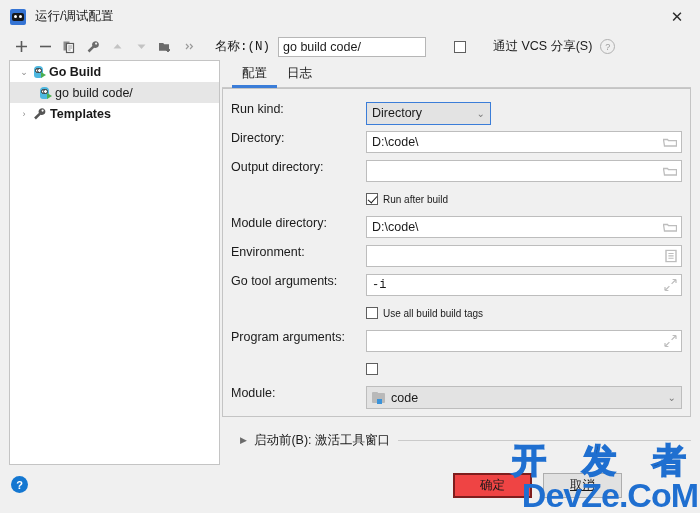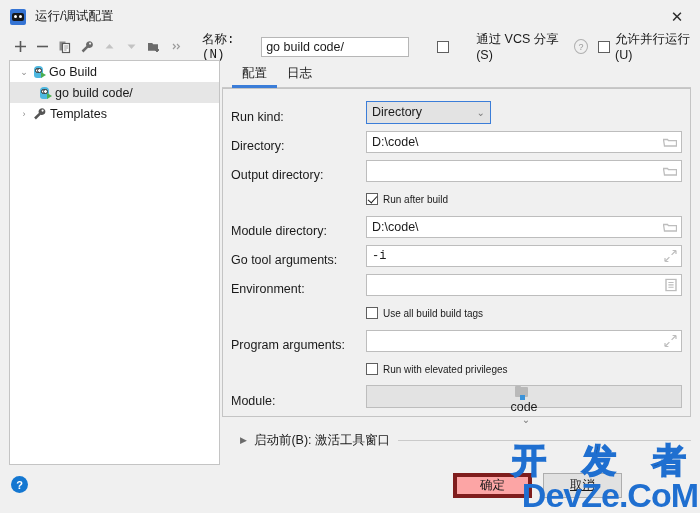--- a/index.html
+++ b/index.html
@@ -92,56 +92,56 @@
     background:#fff;border-radius:50%;border:0.5px solid #2e2e2e;
   }
   .gopher .body:before{left:1px;}
   .gopher .body:after{right:1px;}
   .gopher .play{
     position:absolute;right:0px;bottom:1px;width:0;height:0;
     border-left:5px solid #4caf50;border-top:3.5px solid transparent;
     border-bottom:3.5px solid transparent;
   }
   .wrench{width:15px;height:14px;margin-right:3px;flex:0 0 15px;color:#5a5a5a;}
-  .tree-label{font-weight:normal;color:#1a1a1a;}
+  .tree-label{font-weight:bold;color:#1a1a1a;}
   .tree-label.plain{font-weight:normal;}
   .right-pane{flex:1;margin-left:2px;position:relative;}
   
   .tabs{display:flex;height:27px;align-items:flex-end;padding-left:10px;}
   .tab{
     font-size:12.5px;padding:0 10px 5px 10px;color:#1a1a1a;position:relative;
   }
   .tab.active:after{
     content:"";position:absolute;left:0;right:0;bottom:-1px;height:3px;
     background:#3b7dd8;
   }
   .tabstrip{height:1px;background:#c9c9c9;margin-left:0px;}
   
   .form-box{
     border:1px solid #c4c4c4;background:#f0f0f0;height:329px;box-sizing:border-box;
     padding:13px 8px 0 8px;position:relative;
   }
-  .frow{display:flex;align-items:flex-end;height:22px;margin-bottom:7px;}
+  .frow{display:flex;align-items:flex-start;height:22px;margin-bottom:7px;}
   .flabel{width:135px;font-size:12.5px;color:#1a1a1a;flex:0 0 135px;}
   .fctl{flex:1;position:relative;}
   .txt{
     height:22px;border:1px solid #bdbdbd;background:#fff;box-sizing:border-box;
     font-size:12.5px;line-height:20px;padding:0 26px 0 5px;color:#1a1a1a;
     font-family:"Liberation Sans",sans-serif;
   }
   .txt.mono{font-family:"Liberation Mono","DejaVu Sans Mono",monospace;font-size:12px;}
   .combo{
     height:23px;border:1px solid #3b7dd8;background:#e3e3e3;box-sizing:border-box;
     font-size:12.5px;line-height:21px;padding:0 5px;color:#1a1a1a;width:125px;
     display:flex;align-items:center;
   }
   .combo .cval{flex:1;}
   .combo-wide{
     height:23px;border:1px solid #bdbdbd;background:#e3e3e3;box-sizing:border-box;
-    font-size:12.5px;padding:0 5px;color:#1a1a1a;display:flex;align-items:center;flex-direction:column;
+    font-size:12.5px;padding:0 5px;color:#1a1a1a;display:flex;align-items:center;
   }
   .chev{color:#7b7b7b;font-size:10px;margin-left:4px;font-family:"DejaVu Sans",sans-serif;}
   .fld-icon{
     position:absolute;right:5px;top:50%;transform:translateY(-50%);
     color:#b5b5b5;display:flex;align-items:center;
   }
   .cb-row{display:flex;align-items:center;height:20px;margin-bottom:7px;padding-left:135px;}
   .cb-row .cb-label{font-size:10px;}
   .mod-icon{
     width:14px;height:12px;margin-right:5px;position:relative;flex:0 0 14px;
@@ -167,21 +167,21 @@
     position:absolute;left:11px;top:9px;width:17px;height:17px;border-radius:50%;
     background:#1477d1;color:#fff;font-size:11px;font-weight:bold;
     display:flex;align-items:center;justify-content:center;
     font-family:"Liberation Sans",sans-serif;
   }
   .btn{
     position:absolute;top:6px;height:25px;width:79px;box-sizing:border-box;
     display:flex;align-items:center;justify-content:center;font-size:12.5px;
     background:#e1e1e1;border:1px solid #adadad;color:#1a1a1a;
   }
-  .btn.primary{left:453px;border:4px solid #7f1d1d;background:#fca5a5;}
+  .btn.primary{left:453px;border:2px solid #7f1d1d;background:#ef4444;}
   .btn.secondary{left:543px;text-decoration:underline;}
   
   .wm{position:absolute;right:2px;bottom:0px;pointer-events:none;}
   .wm-top{
     font-size:34px;font-weight:bold;color:#121212;letter-spacing:12px;
     line-height:34px;text-align:right;
     -webkit-text-stroke:1.6px #1f6fd0;
     font-family:"DejaVu Sans",sans-serif;
   }
   .wm-bot{
@@ -249,24 +249,20 @@
   </div>
 
   <div class="name-label">名称:(N)</div>
   <input class="name-input" value="go build code/" style="">
 
   <div class="cb-wrap" style="margin-left:28px;gap:22px;">
     <span class="cbx"></span>
     <span>通过 VCS 分享(S)</span>
   </div>
   <div class="help-circle">?</div>
-  <div class="cb-wrap">
-    <span class="cbx"></span>
-    <span>允许并行运行(U)</span>
-  </div>
 </div>
 
 <div class="content">
 
   <div class="left-pane">
 
     <div class="tree-row" style="padding-left:6px;">
       <span class="arrow">⌄</span>
       <span class="gopher">
           <span class="body"></span>
@@ -350,66 +346,65 @@
           <div class="txt">D:\code\</div>
           <span class="fld-icon">
             <svg width="14" height="11" viewBox="0 0 14 11">
                 <path d="M0.5 3h4l1 1.2h8v5.3h-12z" fill="none" stroke="#bdbdbd" stroke-width="1.3"></path>
               </svg>
           </span>
         </div>
       </div>
 
       <div class="frow">
+        <div class="flabel">Environment:</div>
+        <div class="fctl">
+          <div class="txt"></div>
+          <span class="fld-icon">
+            <svg width="12" height="13" viewBox="0 0 12 13">
+              <rect x="1" y="0.8" width="10" height="11.4" fill="none" stroke="#bdbdbd" stroke-width="1.4"></rect>
+              <path d="M3.4 4h5.2M3.4 6.4h5.2M3.4 8.8h5.2" stroke="#bdbdbd" stroke-width="1.1"></path>
+            </svg>
+          </span>
+        </div>
+      </div>
+
+      <div class="frow">
         <div class="flabel">Go tool arguments:</div>
         <div class="fctl">
           <div class="txt mono">-i</div>
           <span class="fld-icon">
             <svg width="13" height="13" viewBox="0 0 13 13">
               <path d="M12 1L7.6 5.4M12 1v3.4M12 1H8.6" stroke="#bdbdbd" stroke-width="1.2" fill="none"></path>
               <path d="M1 12l4.4-4.4M1 12V8.6M1 12h3.4" stroke="#bdbdbd" stroke-width="1.2" fill="none"></path>
             </svg>
           </span>
         </div>
       </div>
 
-      <div class="frow">
-        <div class="flabel">Environment:</div>
-        <div class="fctl">
-          <div class="txt"></div>
-          <span class="fld-icon">
-            <svg width="12" height="13" viewBox="0 0 12 13">
-              <rect x="1" y="0.8" width="10" height="11.4" fill="none" stroke="#bdbdbd" stroke-width="1.4"></rect>
-              <path d="M3.4 4h5.2M3.4 6.4h5.2M3.4 8.8h5.2" stroke="#bdbdbd" stroke-width="1.1"></path>
-            </svg>
-          </span>
-        </div>
-      </div>
-
       <div class="cb-row">
         <span class="cbx"></span>
         <span class="cb-label">Use all build build tags</span>
       </div>
 
       <div class="frow">
         <div class="flabel">Program arguments:</div>
         <div class="fctl">
           <div class="txt"></div>
           <span class="fld-icon">
             <svg width="13" height="13" viewBox="0 0 13 13">
               <path d="M12 1L7.6 5.4M12 1v3.4M12 1H8.6" stroke="#bdbdbd" stroke-width="1.2" fill="none"></path>
               <path d="M1 12l4.4-4.4M1 12V8.6M1 12h3.4" stroke="#bdbdbd" stroke-width="1.2" fill="none"></path>
             </svg>
           </span>
         </div>
       </div>
 
       <div class="cb-row">
         <span class="cbx"></span>
-        <span class="cb-label">Run with elevated privileges</span>
       </div>
 
       <div class="frow">
         <div class="flabel">Module:</div>
         <div class="fctl">
           <div class="combo-wide">
             <span class="mod-icon">
               <span class="f2"></span>
                 <span class="f1"></span>
                 <span class="blue"></span>

